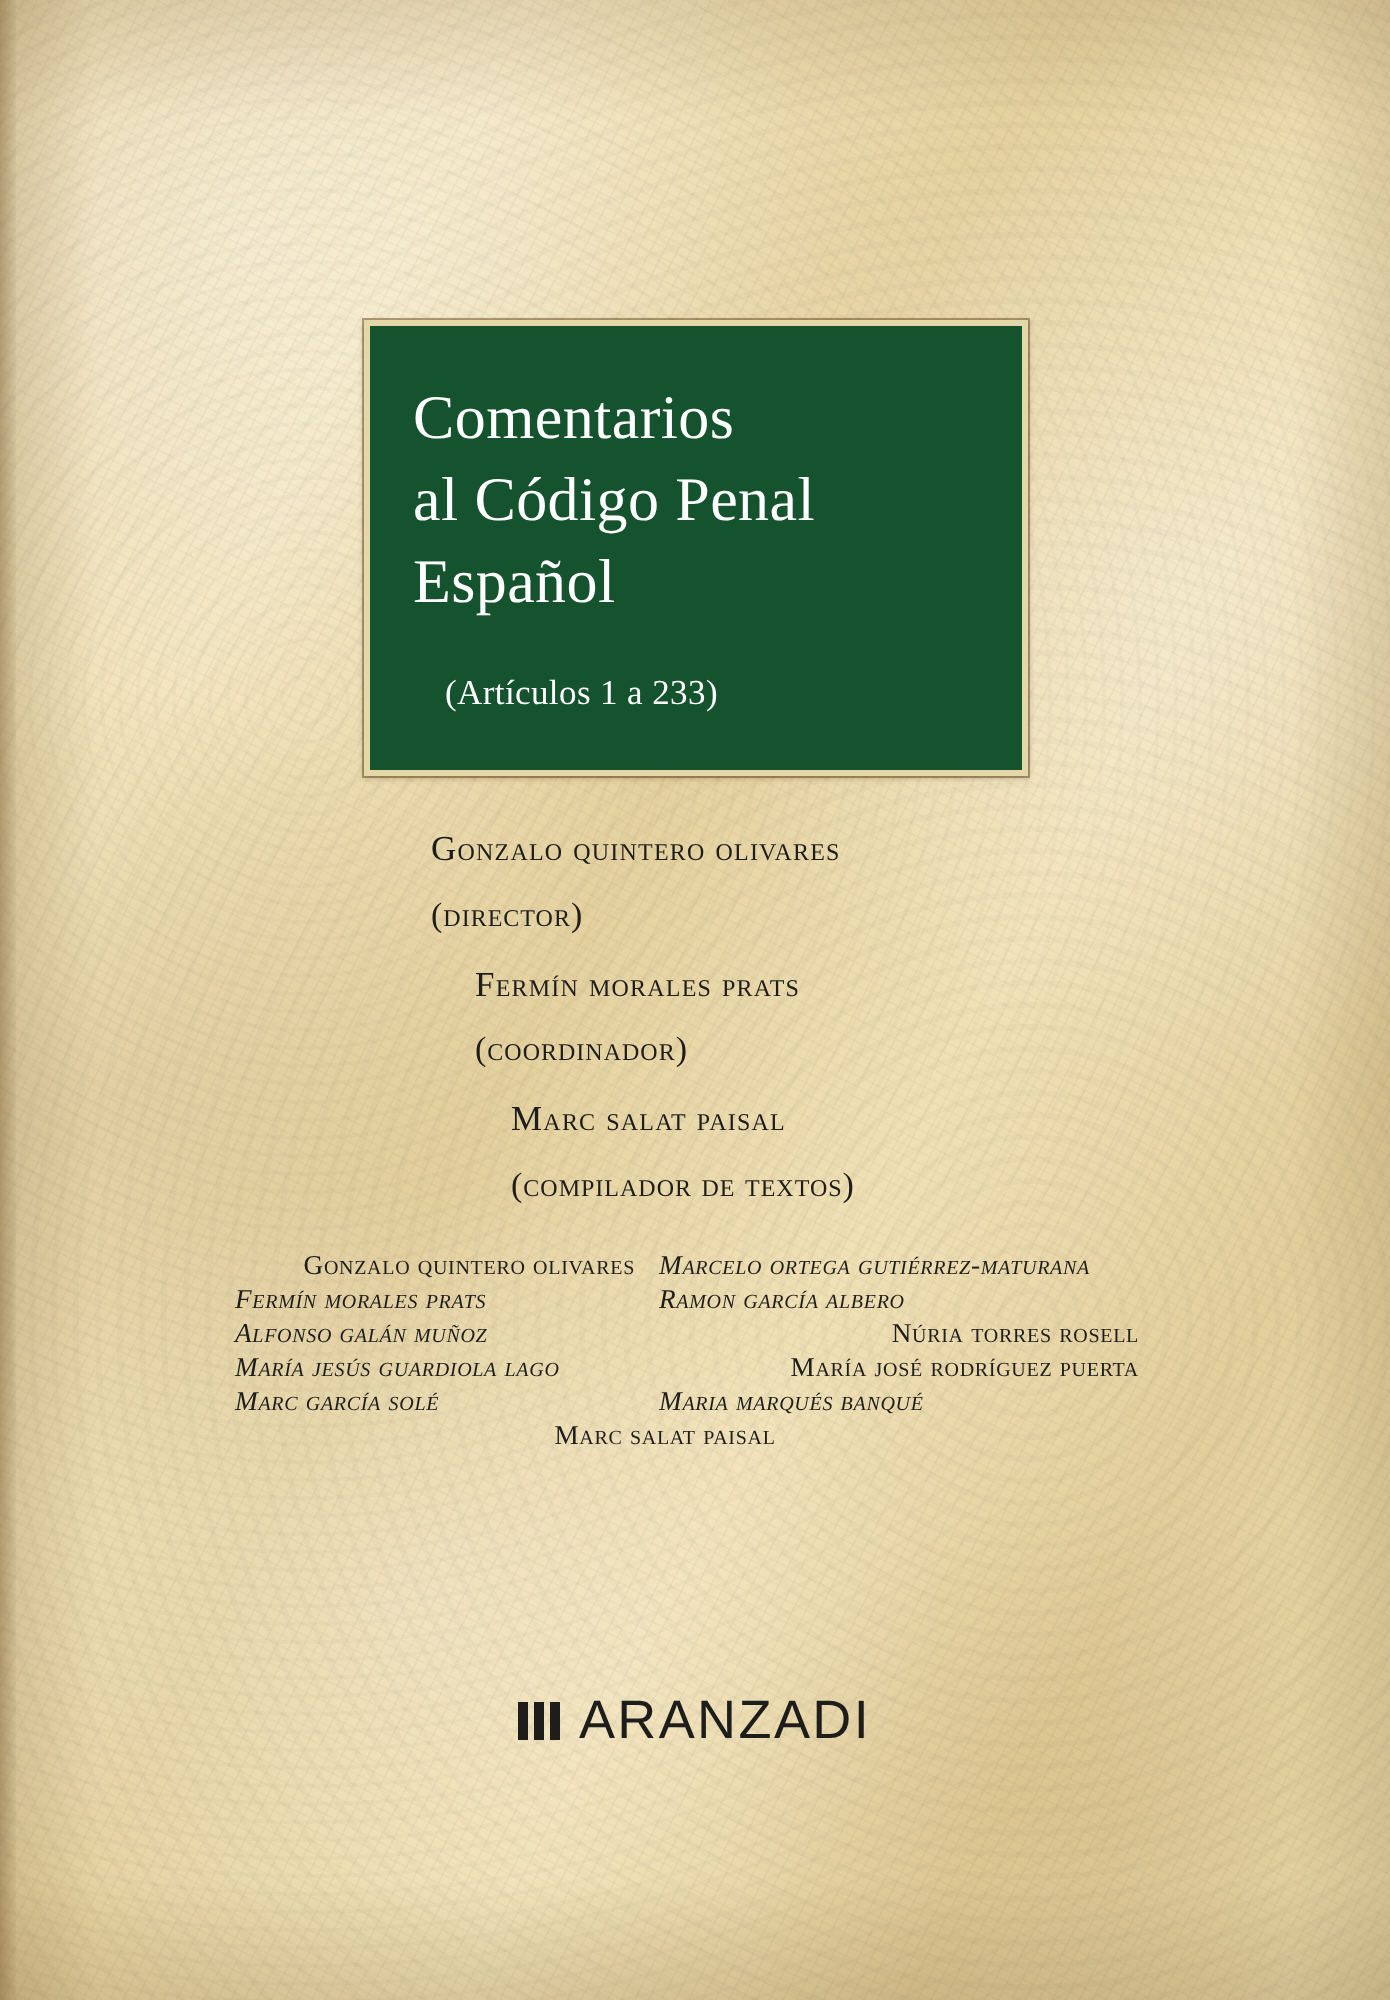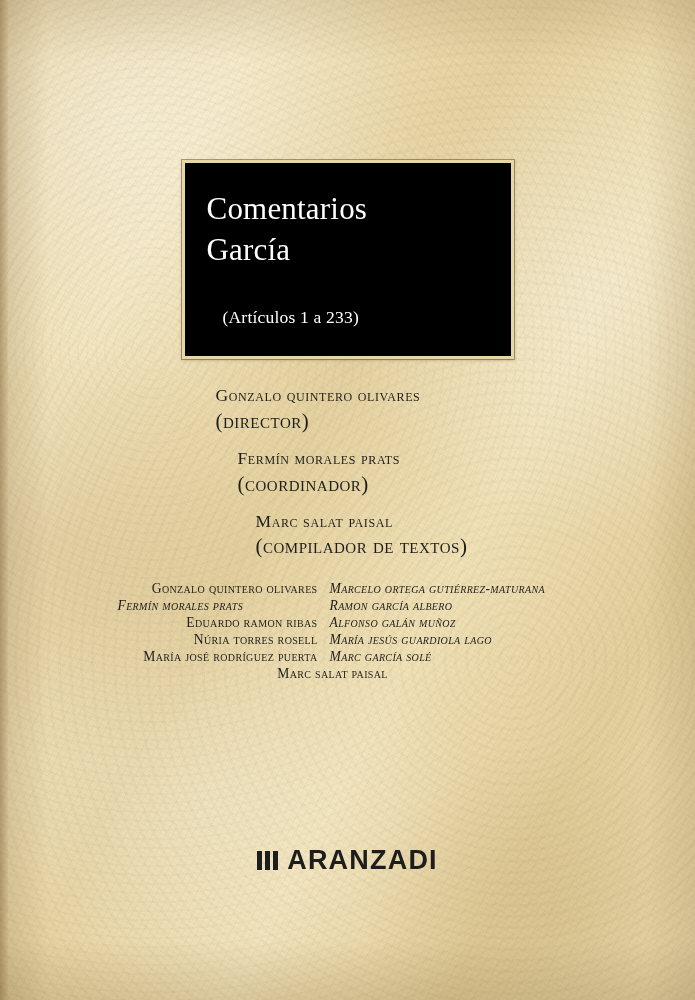--- a/index.html
+++ b/index.html
@@ -67,40 +67,40 @@
     inset: 0;
     display: flex;
     flex-direction: column;
     align-items: center;
   }
 
   
   .title-plate {
     margin-top: 160px;
     width: 332px;
-    background: #000000;
+    background: #14532d;
     border: 3px solid #e4d7a8;
     outline: 1px solid rgba(90,60,25,0.45);
     box-shadow: 0 1px 3px rgba(90,60,25,0.35);
     padding: 26px 22px 28px 22px;
     text-align: left;
     color: #ffffff;
   }
 
   .title-line {
     font-size: 31px;
     line-height: 1.32;
     letter-spacing: 0.2px;
     font-weight: 400;
     color: #ffffff;
     white-space: nowrap;
   }
 
   .title-sub {
-    margin-top: 36px;
+    margin-top: 24px;
     font-size: 17.5px;
     color: #ffffff;
     letter-spacing: 0.2px;
     padding-left: 16px;
   }
 
   
   .credits {
     margin-top: 26px;
     width: 380px;
@@ -115,26 +115,26 @@
     font-size: 17.5px;
     letter-spacing: 0.6px;
     line-height: 1.25;
     font-variant: small-caps;
     text-transform: lowercase;
     color: #1d1d1b;
   }
   .credit-name::first-letter { text-transform: uppercase; }
 
   .credit-role {
-    font-size: 21px;
+    font-size: 17px;
     letter-spacing: 0.5px;
     font-variant: small-caps;
     text-transform: lowercase;
     color: #1d1d1b;
-    margin-top: 2px;
+    margin-top: 12px;
   }
 
   .credit-group.g1 { padding-left: 18px; }
   .credit-group.g2 { padding-left: 40px; }
   .credit-group.g3 { padding-left: 58px; }
 
   
   .authors {
     margin-top: 8px;
     width: 460px;
@@ -187,39 +187,40 @@
     height: 19px;
     background: #1d1d1b;
   }
   .bars i:nth-child(1) { height: 19px; }
   .bars i:nth-child(2) { height: 19px; }
   .bars i:nth-child(3) { height: 19px; }
 
   .publisher-name {
     font-family: "Liberation Sans", sans-serif;
     font-size: 27px;
-    font-weight: 700;
+    font-weight: 400;
     letter-spacing: 1.2px;
     color: #1d1d1b;
   }
 </style>
 </head>
 <body>
 
 <div class="cover">
   <div class="grain"></div>
   <div class="vignette"></div>
   <div class="spine"></div>
 </div>
 
 <div class="content">
 
   <div class="title-plate">
     <div class="title-line">Comentarios</div>
-    <div class="title-line">García</div>
+    <div class="title-line">al Código Penal</div>
+    <div class="title-line">Español</div>
     <div class="title-sub">(Artículos 1 a 233)</div>
   </div>
 
   <div class="credits">
     <div class="credit-group g1">
       <div class="credit-name">Gonzalo Quintero Olivares</div>
       <div class="credit-role">(Director)</div>
     </div>
     <div class="credit-group g2">
       <div class="credit-name">Fermín Morales Prats</div>
@@ -232,29 +233,29 @@
   </div>
 
   <div class="authors">
     <div class="col-left">Gonzalo Quintero Olivares</div>
     <div class="col-right">Marcelo Ortega Gutiérrez-Maturana</div>
 
     <div class="col-right">Fermín Morales Prats</div>
 
     <div class="col-right">Ramon García Albero</div>
 
-    <div class="col-left">Eduardo Ramon Ribas</div>
     <div class="col-right">Alfonso Galán Muñoz</div>
 
     <div class="col-left">Núria Torres Rosell</div>
     <div class="col-right">María Jesús Guardiola Lago</div>
 
     <div class="col-left">María José Rodríguez Puerta</div>
     <div class="col-right">Marc García Solé</div>
 
+    <div class="col-right">Maria Marqués Banqué</div>
   </div>
   <div class="authors-last">Marc Salat Paisal</div>
 
 </div>
 
 <div class="publisher">
   <span class="bars">
       <i></i>
       <i></i>
       <i></i>

